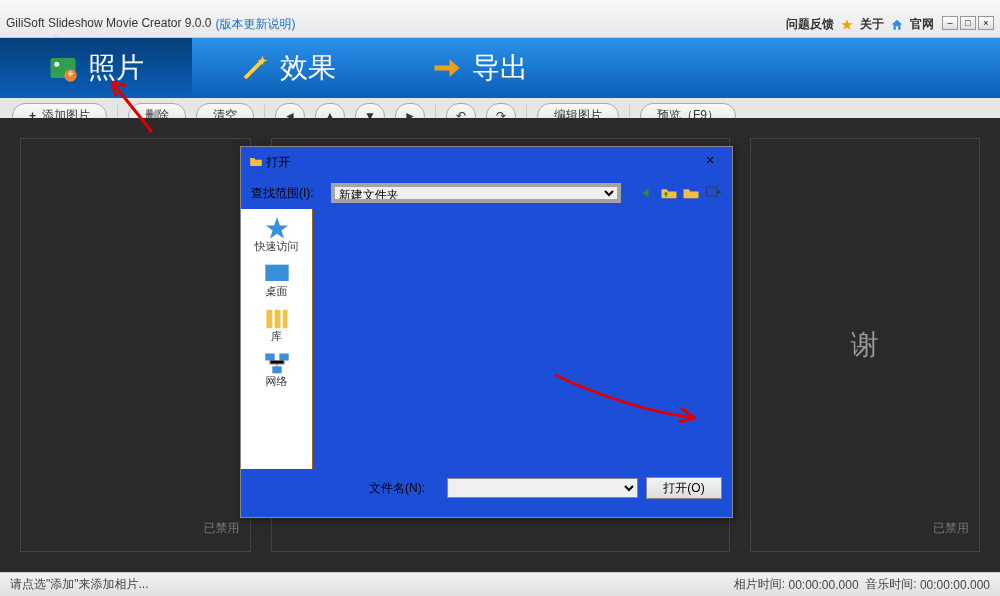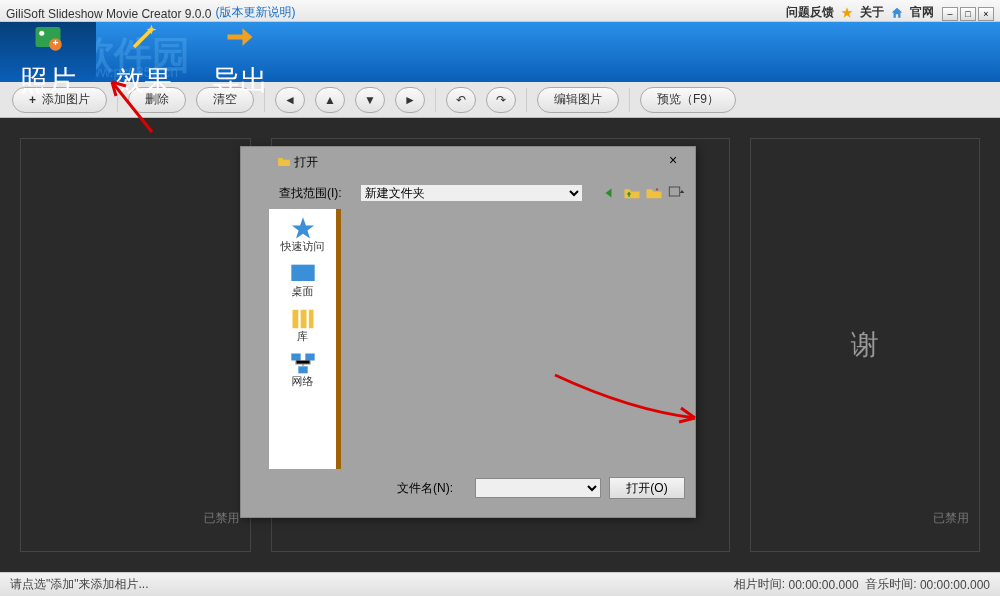--- a/index.html
+++ b/index.html
@@ -1,58 +1,58 @@
 <!DOCTYPE html>
 <html><head>
 <meta charset="utf-8">
 <style>
 * { margin: 0; padding: 0; box-sizing: border-box; font-family: "Microsoft YaHei", Tahoma, sans-serif; }
 body { width: 1000px; height: 596px; background: #ececec; overflow: hidden; position: relative; }
 
-.titlebar { height: 22px; background: linear-gradient(#f8f8f8,#e8e8e8); border-bottom: 1px solid #ccc; display: flex; align-items: flex-end; padding: 0 6px; font-size: 12px; }
+.titlebar { height: 38px; background: linear-gradient(#f8f8f8,#e8e8e8); border-bottom: 1px solid #ccc; display: flex; align-items: flex-start; padding: 16px 6px; font-size: 12px; }
 .titlebar .title { color: #333; }
 .titlebar .update { color: #1a6fc4; margin-left: 4px; }
 .titlebar .spacer { flex: 1; }
 .titlebar .rightlinks { display: flex; align-items: center; gap: 6px; color: #333; font-weight: bold; }
 .titlebar .rightlinks span { cursor: pointer; }
 .titlebar .winbtns { display: flex; gap: 2px; margin-left: 8px; }
 .winbtn { width: 16px; height: 14px; border: 1px solid #999; background: linear-gradient(#fff,#ddd); font-size: 9px; text-align: center; line-height: 12px; }
 
 .ico { display: inline-block; width: 14px; height: 14px; vertical-align: middle; }
 
 .tabs { height: 60px; background: linear-gradient(#2b90e8,#0a5fb8); display: flex; align-items: center; }
-.tab { display: flex; align-items: center; gap: 10px; padding: 0 20px; height: 100%; color: #fff; font-size: 28px; position: relative; flex-direction: column; }
+.tab { display: flex; align-items: center; gap: 10px; padding: 0 48px; height: 100%; color: #fff; font-size: 28px; position: relative; }
 .tab.active { background: linear-gradient(#063f7b,#0a5fb8); border-radius: 0 0 8px 0; }
 .tabicon { width: 30px; height: 30px; display: inline-block; }
 
 .toolbar { height: 36px; background: #e6e6e6; display: flex; align-items: center; padding: 0 12px; gap: 10px; border-bottom: 1px solid #bbb; }
 .btn { background: linear-gradient(#fafafa,#e2e2e2); border: 1px solid #aaa; border-radius: 14px; height: 26px; padding: 0 16px; font-size: 12px; color: #333; display: flex; align-items: center; gap: 6px; }
 .btn.icononly { width: 30px; padding: 0; justify-content: center; }
 .sep { width: 1px; height: 24px; background: #ccc; }
 
 .main { position: absolute; top: 118px; left: 0; right: 0; bottom: 24px; background: #2a2a2a; padding: 20px; display: flex; gap: 20px; }
 .panel { flex: 1; border: 1px solid #444; background: #2a2a2a; position: relative; display: flex; align-items: center; justify-content: center; }
 .panel-title { color: #999; font-size: 28px; }
-.panel-foot { position: absolute; bottom: 24px; right: 10px; color: #777; font-size: 12px; }
+.panel-foot { position: absolute; bottom: 14px; right: 10px; color: #777; font-size: 12px; }
 .mid { flex: 2; }
 
 .statusbar { position: absolute; bottom: 0; left: 0; right: 0; height: 24px; background: linear-gradient(#f2f2f2,#e0e0e0); border-top: 1px solid #ccc; display: flex; align-items: center; padding: 0 10px; font-size: 12px; color: #444; }
 .statusbar .spc { flex: 1; }
 
 
-.dialog { position: absolute; top: 146px; left: 240px; width: 456px; background: #a3a3a3; border: 1px solid #888; box-shadow: 2px 2px 8px rgba(0,0,0,.4); padding-left: 28px; }
+.dialog { position: absolute; top: 146px; left: 240px; width: 493px; background: #1d4ed8; border: 1px solid #888; box-shadow: 2px 2px 8px rgba(0,0,0,.4); }
 .dlg-title { height: 30px; display: flex; align-items: center; padding: 0 8px; font-size: 12px; }
 .dlg-title .sp { flex: 1; }
 .dlg-close { width: 28px; height: 20px; text-align: center; font-size: 14px; }
 .dlg-look { display: flex; align-items: center; padding: 6px 10px; gap: 17px; font-size: 12px; }
-.dlg-look select { flex: 1; height: 20px; border: 2px solid #a3a3a3; font-size: 12px; }
+.dlg-look select { flex: 1; height: 20px; border: 4px solid #a3a3a3; font-size: 12px; }
 .dlg-toolicons { display: flex; gap: 4px; }
 .dlg-toolicons div { width: 18px; height: 18px; }
 .dlg-body { display: flex; height: 260px; }
-.dlg-side { width: 72px; background: #fff; border-right: 5px solid #a16207; display: flex; flex-direction: column; align-items: center; padding-top: 4px; gap: 2px; }
+.dlg-side { width: 72px; background: #fff; border-right: 1px solid #a16207; display: flex; flex-direction: column; align-items: center; padding-top: 4px; gap: 2px; }
 .sideitem { display: flex; flex-direction: column; align-items: center; font-size: 11px; color: #333; padding: 2px 0; width: 100%; }
 .sideicon { width: 28px; height: 24px; }
 .dlg-files { flex: 1; overflow: auto; padding: 8px; display: flex; flex-wrap: wrap; gap: 6px; align-content: flex-start; }
 .thumb { width: 120px; display: flex; flex-direction: column; align-items: center; font-size: 11px; }
 .thumb .img { width: 98px; height: 62px; border: 1px solid #ccc; margin-bottom: 4px; }
 .dlg-bottom { padding: 8px 10px 12px 82px; font-size: 12px; }
 .dlg-row { display: flex; align-items: center; gap: 8px; margin-bottom: 6px; margin-left: 46px; }
 .dlg-row select { flex: 1; height: 20px; border: 1px solid #888; font-size: 12px; }
 .dlg-row .dbtn { width: 76px; height: 22px; border: 1px solid #888; background: linear-gradient(#f4f4f4,#ddd); text-align: center; line-height: 20px; }
 

